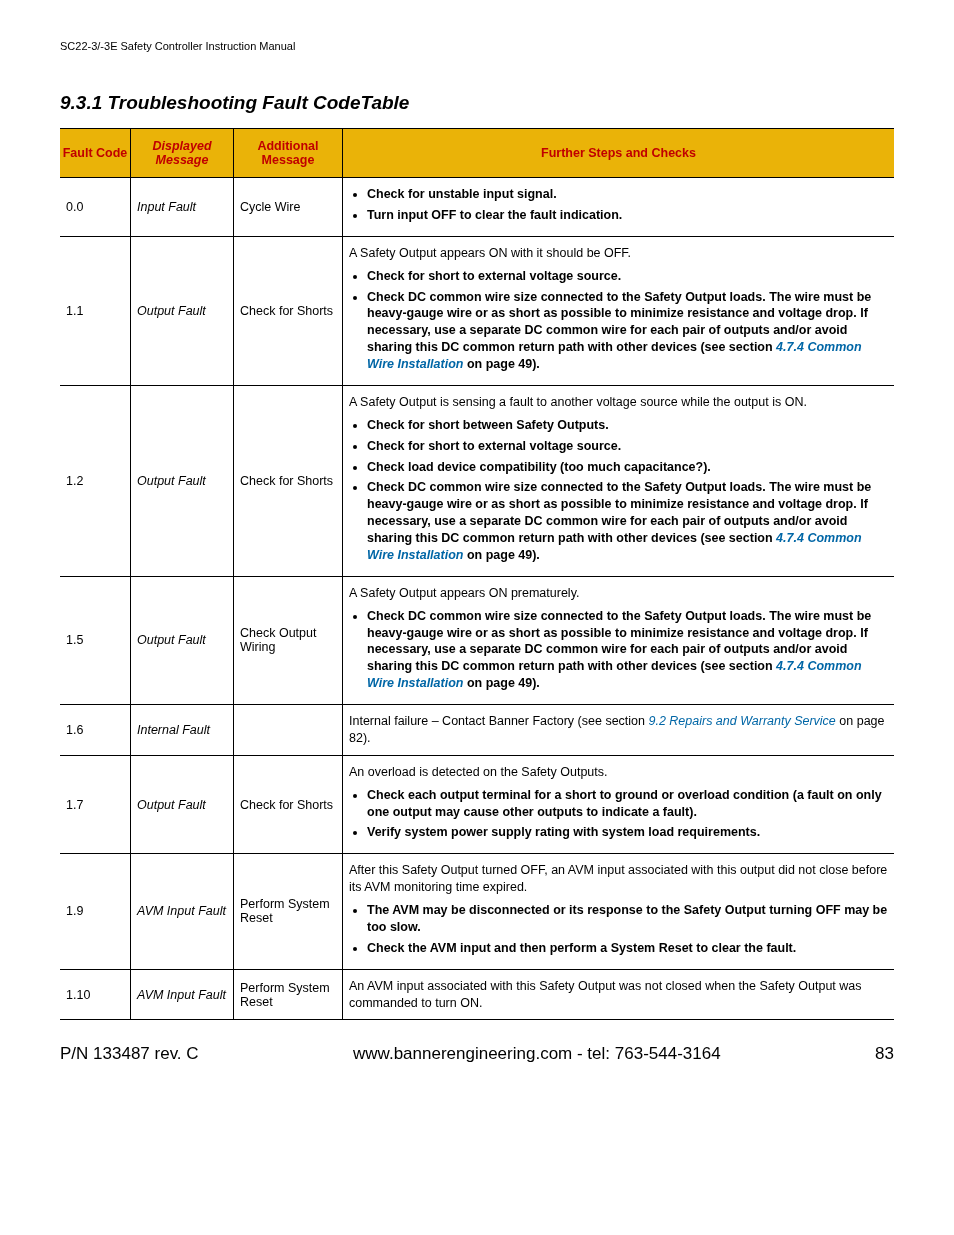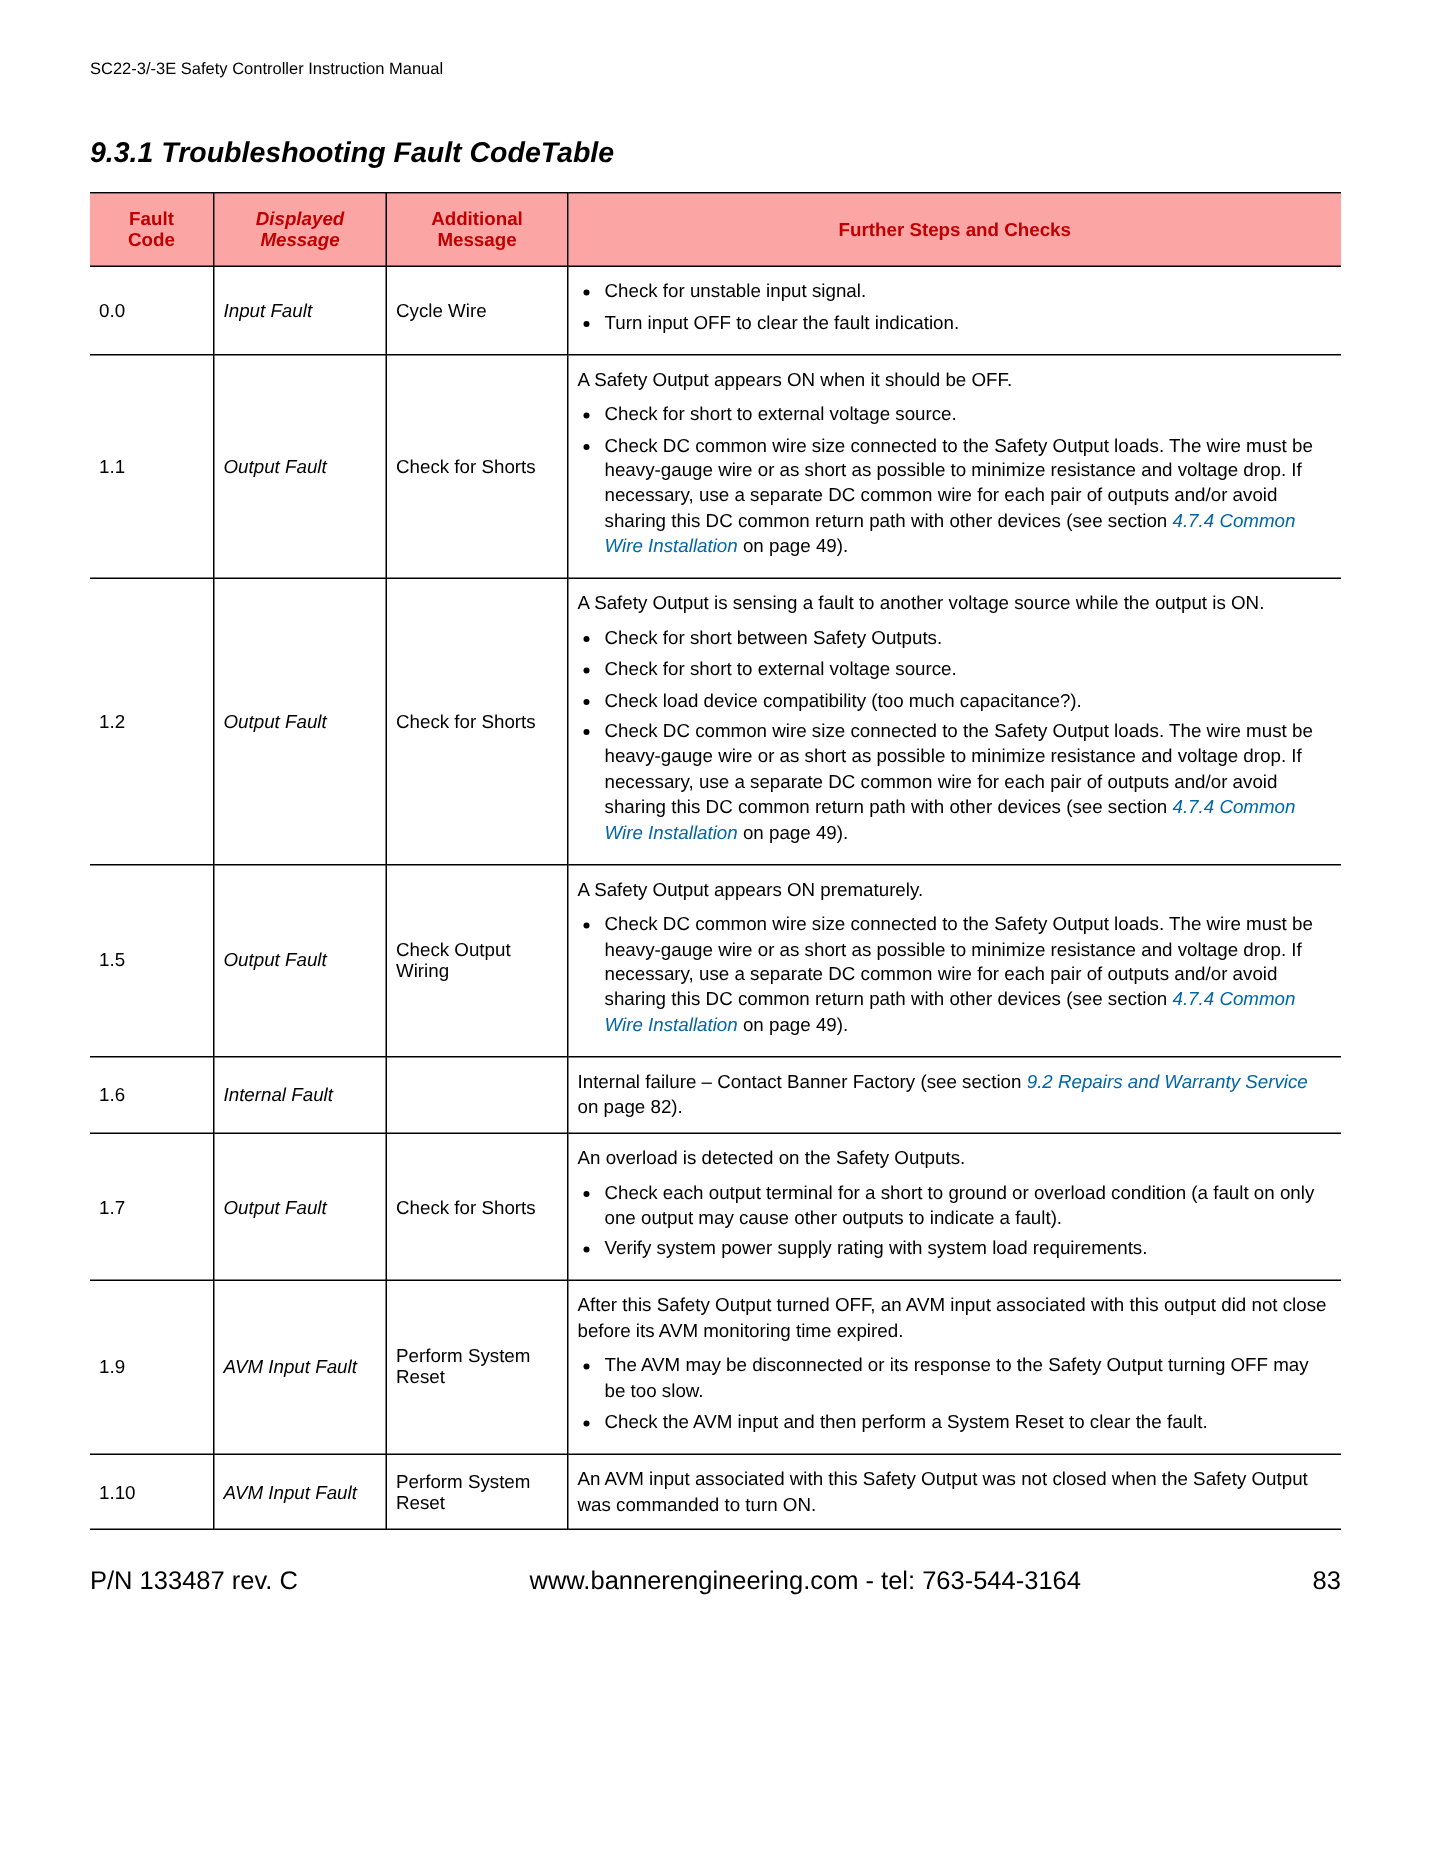--- a/index.html
+++ b/index.html
@@ -21,46 +21,46 @@
     font-weight: bold;
     margin: 0 0 14px 0;
   }
   table {
     border-collapse: collapse;
     width: 100%;
     border-top: 1.5px solid #000;
     border-bottom: 1.5px solid #000;
   }
   th {
-    background: #fca5a5;
+    background: #eab308;
     color: #c00000;
     font-weight: bold;
     font-size: 12.5px;
-    padding: 10px 12px;
+    padding: 10px 0;
     border-right: 1px solid #000;
     border-bottom: 1.5px solid #000;
     border-top: 1.5px solid #000;
     text-align: center;
   }
   th:last-child { border-right: none; }
   td {
     padding: 8px 6px;
     font-size: 12.5px;
     vertical-align: middle;
     border-right: 1px solid #000;
     border-bottom: 1px solid #000;
   }
   tr:last-child td { border-bottom: 1.5px solid #000; }
   td:last-child { border-right: none; }
   .col-code { width: 58px; }
   .col-disp { width: 90px; font-style: italic; }
   .col-add { width: 96px; }
   .further-cell { padding: 8px 6px 8px 6px; line-height: 1.35; }
   .further-cell p { margin: 0 0 6px 0; }
-  .further-cell ul { margin: 0 0 0 18px; padding: 0; }
+  .further-cell ul { margin: 0 0 0 18px; padding: 0; font-weight: bold; }
   .further-cell li { margin: 0 0 4px 0; }
   .ref-link { color: #0066a6; font-style: italic; }
   .footer {
     display: flex;
     justify-content: space-between;
     font-size: 17px;
     margin-top: 24px;
   }
 </style>
 </head>
@@ -89,21 +89,21 @@
             <li>Check for unstable input signal.</li>
             <li>Turn input OFF to clear the fault indication.</li>
           </ul>
         </td>
       </tr>
       <tr>
         <td class="col-code">1.1</td>
         <td class="col-disp">Output Fault</td>
         <td class="col-add">Check for Shorts</td>
         <td class="further-cell">
-          <p>A Safety Output appears ON when it should be OFF.</p>
+          <p>A Safety Output appears ON with it should be OFF.</p>
           <ul>
             <li>Check for short to external voltage source.</li>
             <li>Check DC common wire size connected to the Safety Output loads. The wire must be heavy-gauge wire or as short as possible to minimize resistance and voltage drop. If necessary, use a separate DC common wire for each pair of outputs and/or avoid sharing this DC common return path with other devices (see section <span class="ref-link">4.7.4 Common Wire Installation</span> on page 49).</li>
           </ul>
         </td>
       </tr>
       <tr>
         <td class="col-code">1.2</td>
         <td class="col-disp">Output Fault</td>
         <td class="col-add">Check for Shorts</td>

